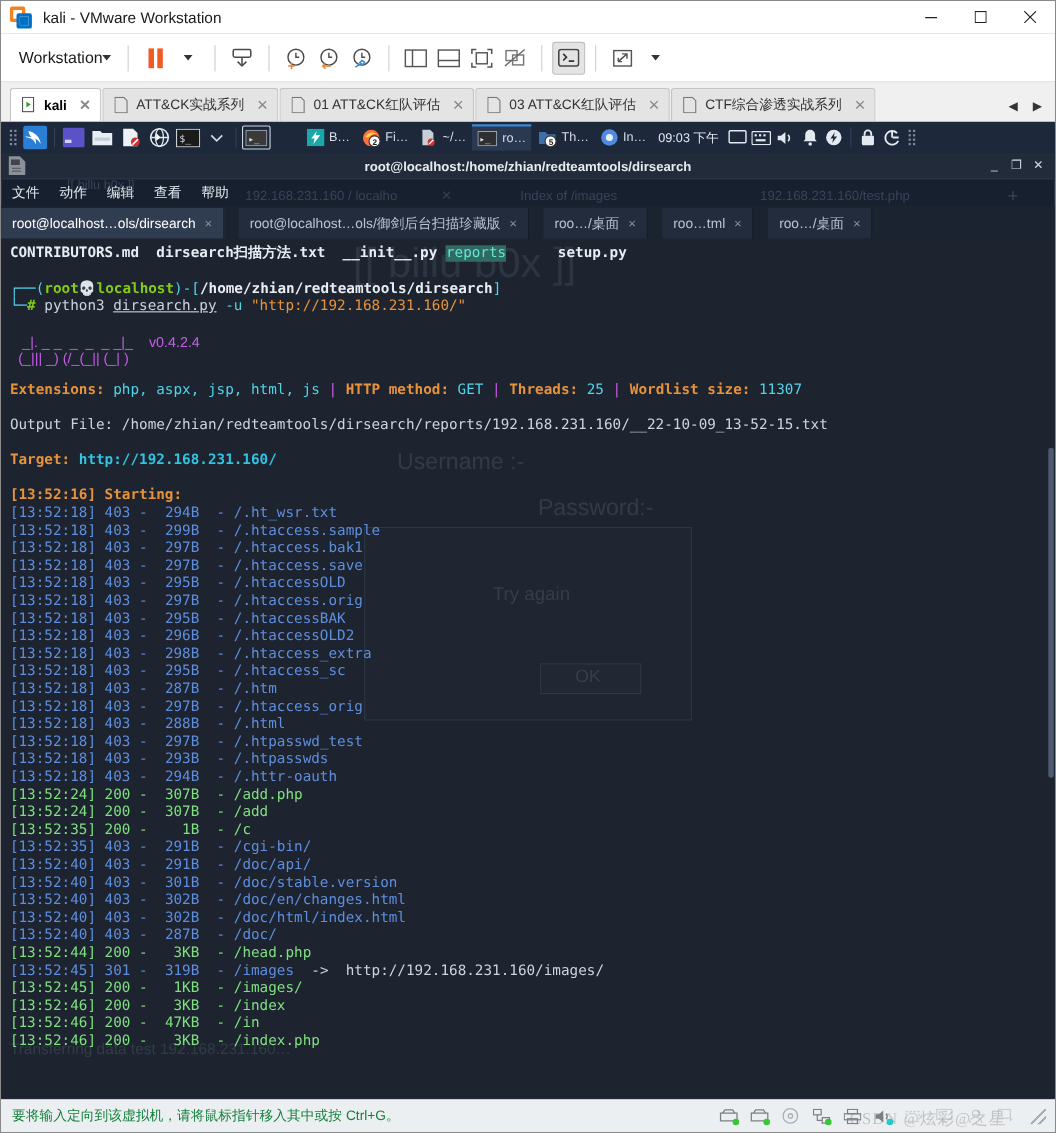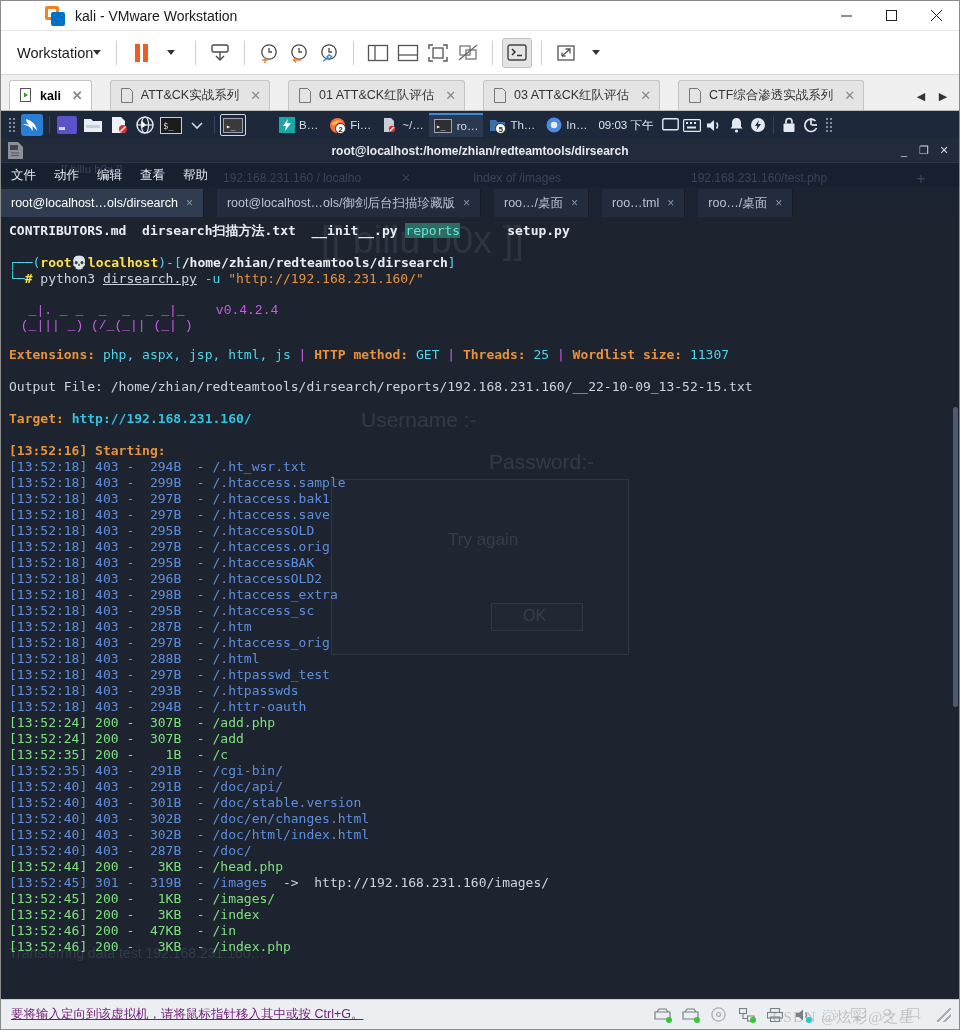--- a/index.html
+++ b/index.html
@@ -9,21 +9,21 @@
     background:#ffffff;
     -webkit-font-smoothing:antialiased;
   }
 
   
   #app{ width:960px; height:1030px; display:flex; flex-direction:column;
         border:1px solid #8a8a8a; background:#f0f0f0; }
 
   
   .titlebar{ height:30px; background:#ffffff; display:flex; align-items:center;
-             border-bottom:1px solid #e6e6e6; flex:0 0 30px;padding-left:36px;}
+             border-bottom:1px solid #e6e6e6; flex:0 0 30px;}
   .tb-logo{ width:20px;height:20px;margin-left:8px;margin-right:10px;position:relative;flex:0 0 20px;}
   .tb-logo i{position:absolute;display:block;}
   .tb-logo .sq1{left:0;top:0;width:14px;height:14px;border:3px solid #f58220;border-radius:2px;}
   .tb-logo .sq2{left:6px;top:6px;width:14px;height:14px;border:3px solid #0071c5;border-radius:2px;background:#fff;}
   .tb-logo .sq3{left:9px;top:9px;width:8px;height:8px;background:#0071c5;border-radius:1px;}
   .tb-title{ font-size:14px; color:#1a1a1a; }
   .tb-spacer{flex:1;}
   .wbtn{ width:45px;height:29px;display:flex;align-items:center;justify-content:center;
          font-size:13px;color:#222;}
   .wbtn svg{display:block;}
@@ -38,21 +38,21 @@
   .ticon{ width:30px;height:30px;display:flex;align-items:center;justify-content:center;border-radius:3px;}
   .ticon.active{background:#e4e4e4;border:1px solid #c0c0c0;}
   .pausebars{display:flex;gap:3px;}
   .pausebars b{display:block;width:5px;height:18px;background:#f15a22;}
 
   
   .vmtabs{ height:36px; background:#f0f0f0; display:flex; align-items:flex-end;
            border-bottom:1px solid #bcbcbc; flex:0 0 36px; padding-left:8px;}
   .vmtab{ height:30px; display:flex;align-items:center;gap:7px;padding:0 8px 0 10px;
           background:#e4e4e4;border:1px solid #c4c4c4;border-bottom:none;
-          border-radius:3px 3px 0 0;margin-right:18px;font-size:12.5px;color:#333;
+          border-radius:3px 3px 0 0;margin-right:1px;font-size:12.5px;color:#333;
           white-space:nowrap;}
   .vmtab.active{ background:#ffffff;color:#000;font-weight:bold;}
   .vmtab .ic{width:13px;height:15px;flex:0 0 13px;}
   .vmtab .x{font-size:13px;color:#888;margin-left:4px;}
   .vmtabs-nav{margin-left:auto;display:flex;align-items:center;gap:2px;padding:0 6px 4px 0;}
   .navarrow{width:20px;height:20px;display:flex;align-items:center;justify-content:center;color:#333;font-size:11px;}
 
   
   .guest{ flex:1; background:#17202e; position:relative; overflow:hidden; }
 
@@ -92,24 +92,24 @@
   .ttab.active{background:#2b3purple;}
   .ttab.active{background:#2c3purple;}
   .ttab.active{background:#2d3purple;}
   .ttab.active{background:#303c50;color:#ffffff;}
   .ttab .x{color:#8995a8;font-size:12px;}
 
   
   .term-body{ flex:1; background:#1d2430; font-family:"DejaVu Sans Mono", monospace;
               font-size:13px; line-height:16px; padding:6px 8px 0 8px; position:relative;
               overflow:hidden; color:#c6d0dd;}
-  .term-body pre{font-family:Liberation Mono, monospace;font-size:inherit;line-height:inherit;white-space:pre;}
+  .term-body pre{font-family:Liberation Sans, sans-serif;font-size:inherit;line-height:inherit;white-space:pre;}
   .ls-row{white-space:pre;}
   .dir{ background:#2f6b62; color:#63e5d8; }
-  .c-red{color:#fde047;} .c-bold{font-weight:bold;}
+  .c-red{color:#84cc16;} .c-bold{font-weight:bold;}
   .c-white{color:#e8edf4;}
   .c-cyan{color:#4fd4e8;}
   .c-orange{color:#e8933a;}
   .c-magenta{color:#c75ce8;} .c-grey{color:#cbd4e0;}
   .c-lgreen{color:#7fe07f;} .c-skyb{color:#5e8ede;}
   .c-tgt{color:#31c3e0;}
   .ul{text-decoration:underline;}
 
   .scrollbar{position:absolute;right:1px;top:0;bottom:0;width:5px;}
   .scrollbar i{position:absolute;left:0;width:5px;background:#5a6舒;}
@@ -117,21 +117,21 @@
 
   
   .gh{position:absolute;pointer-events:none;}
   .gh-box{border:1px solid rgba(150,170,200,.12);background:rgba(255,255,255,.012);}
   .gh-text{color:rgba(185,198,218,.14);}
   .gh-big{color:rgba(190,202,222,.10);}
 
   
   .statusbar{ height:30px;background:#eceff1;border-top:1px solid #c8cdd2;display:flex;
               align-items:center;flex:0 0 30px;padding:0 4px;position:relative;}
-  .status-text{font-size:12.5px;color:#701a75;margin-left:6px;text-decoration:underline;}
+  .status-text{font-size:12.5px;color:#15803d;margin-left:6px;}
   .status-icons{margin-left:auto;display:flex;align-items:center;gap:9px;padding-right:4px;}
   .sic{width:19px;height:17px;display:flex;align-items:center;justify-content:center;position:relative;}
   .dotg{position:absolute;right:0;bottom:0;width:6px;height:6px;border-radius:50%;background:#36c636;}
   .dotc{position:absolute;right:0;bottom:0;width:6px;height:6px;border-radius:50%;background:#22c9c9;}
   .csdn{position:absolute;right:44px;bottom:2px;font-size:15px;color:rgba(120,120,120,.38);
         font-family:"Liberation Serif",serif;letter-spacing:1px;white-space:nowrap;}
   .grip{width:14px;height:14px;margin-left:4px;
         background:linear-gradient(135deg,transparent 45%,#a9aeb4 45%,#a9aeb4 55%,transparent 55%),
                    linear-gradient(135deg,transparent 70%,#a9aeb4 70%,#a9aeb4 80%,transparent 80%);}
 </style>

